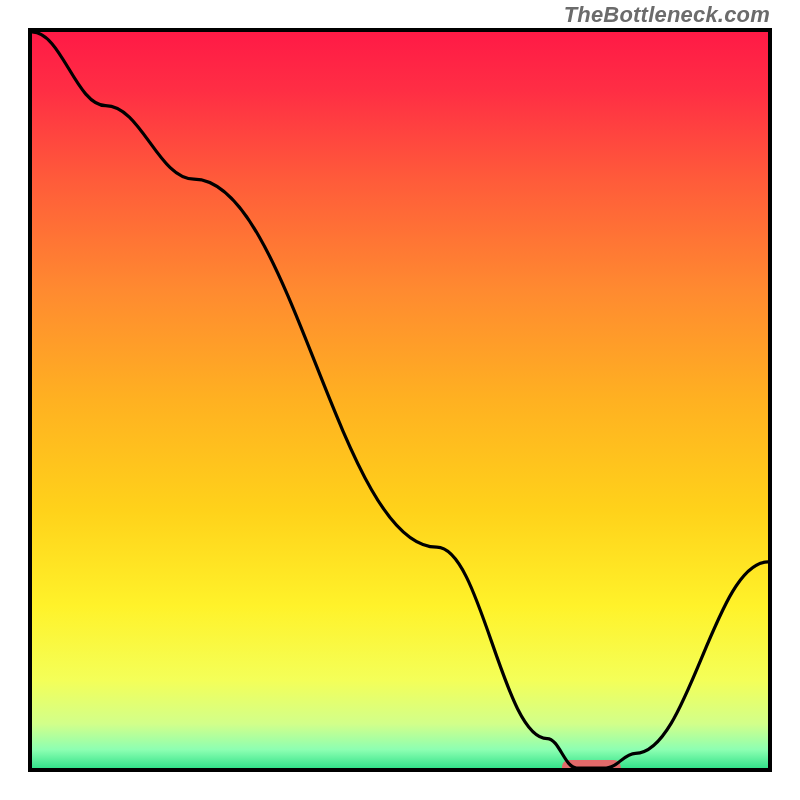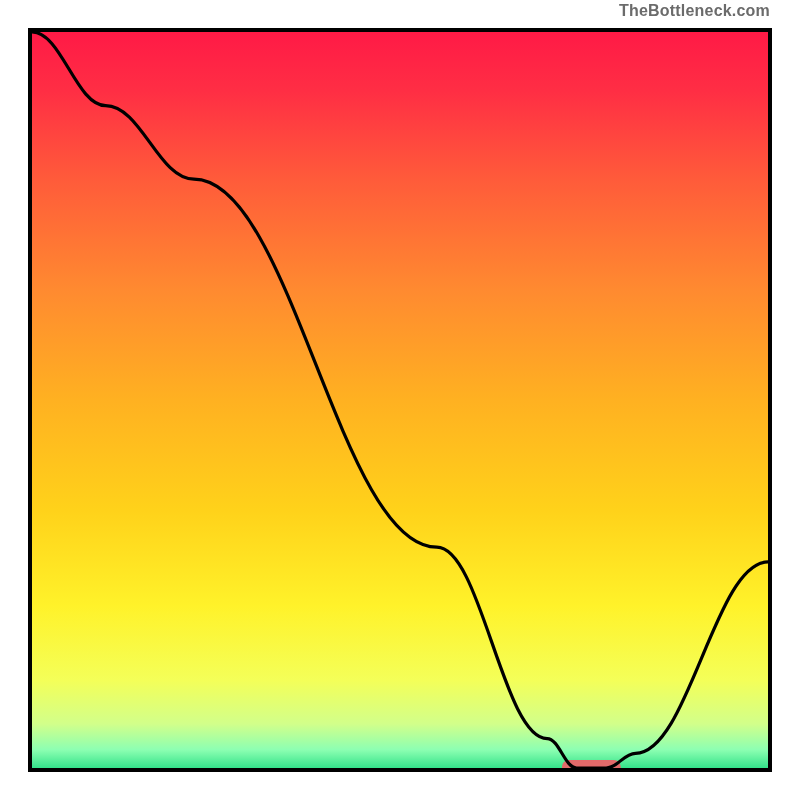--- a/index.html
+++ b/index.html
@@ -17,24 +17,25 @@
     width: 744px;
     height: 744px;
     border: 4px solid #000;
     box-sizing: border-box;
     overflow: hidden;
   }
   .watermark {
     position: absolute;
     top: 2px;
     right: 30px;
-    font-size: 16px;
+    font-size: 22px;
     font-weight: bold;
     color: #6b6b6b;
     letter-spacing: 0.2px;
+    font-style: italic;
   }
   svg {
     display: block;
     width: 100%;
     height: 100%;
   }
   .curve {
     fill: none;
     stroke: #000;
     stroke-width: 3.2;

